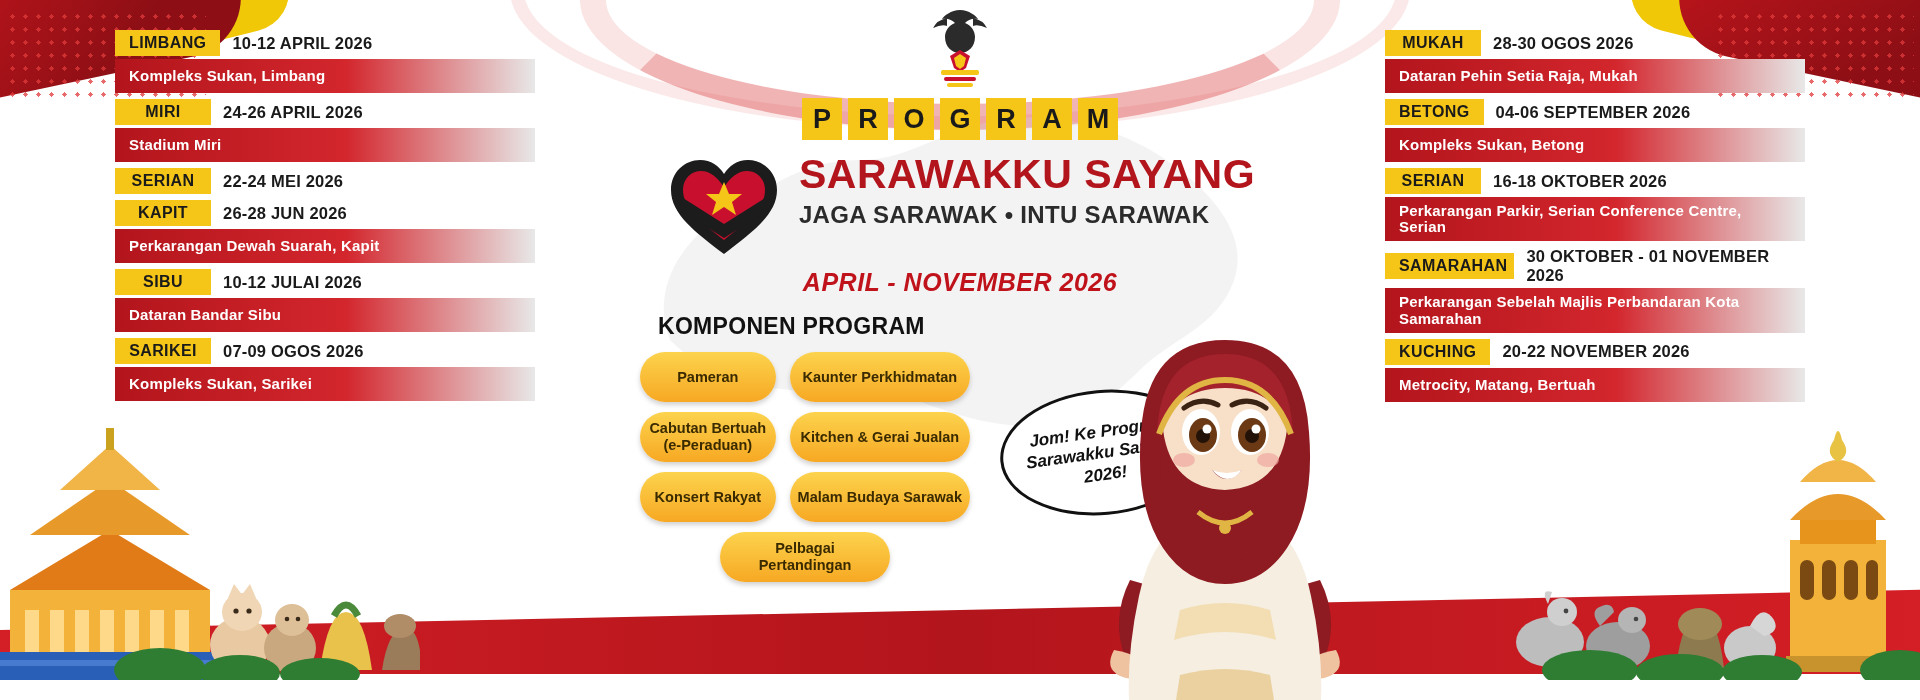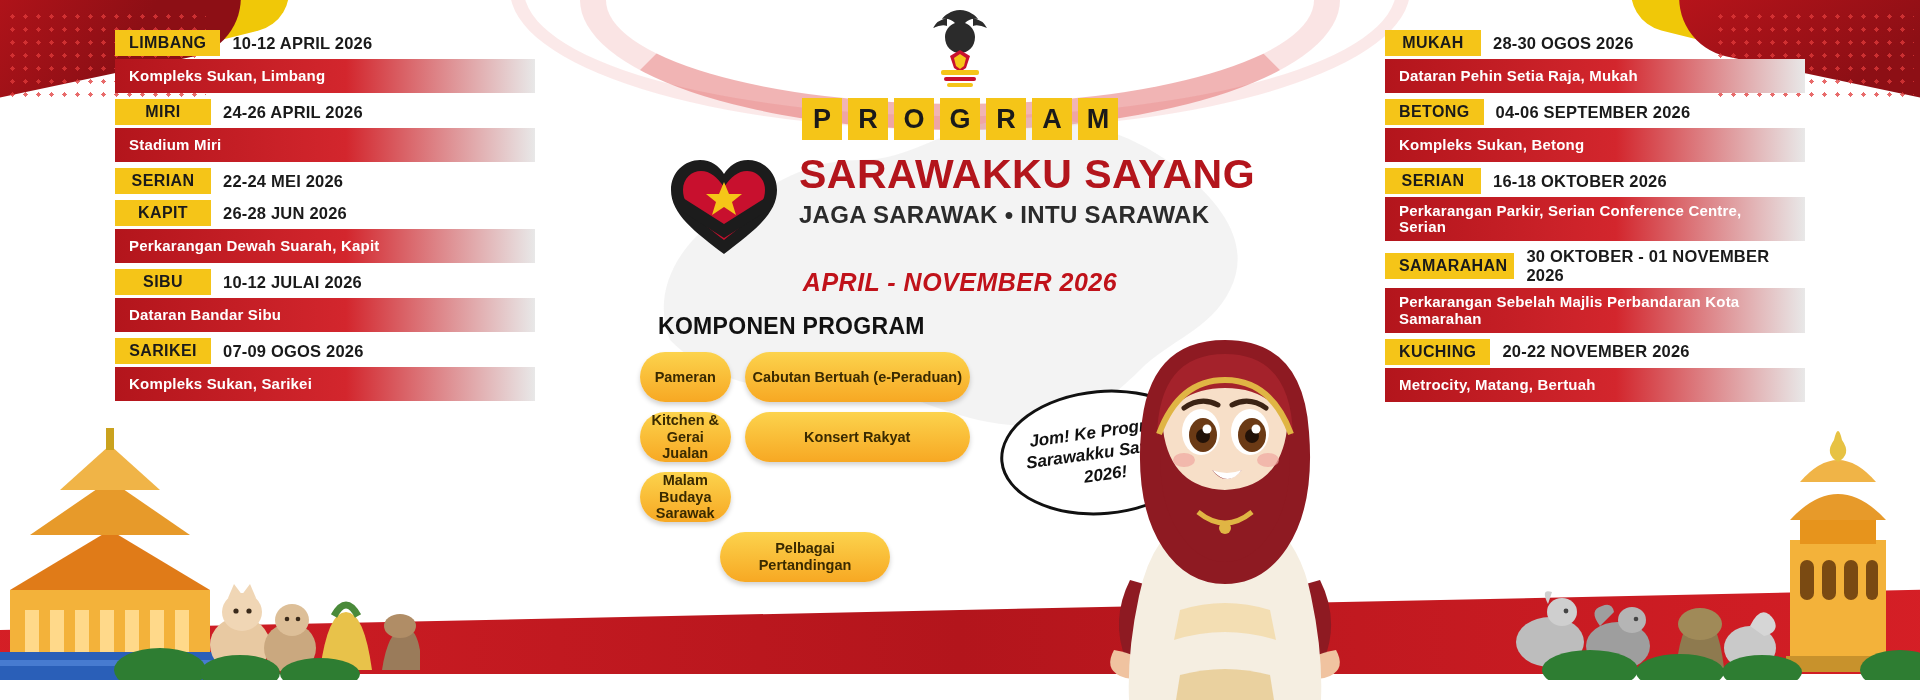--- a/index.html
+++ b/index.html
@@ -411,20 +411,21 @@
       <div class="title-text">
         <div class="title-main">SARAWAKKU SAYANG</div>
         <div class="title-sub">JAGA SARAWAK  •  INTU SARAWAK</div>
       </div>
     </div>
     <div class="title-dates">APRIL - NOVEMBER 2026</div>
 
     <div class="komponen-head">KOMPONEN PROGRAM</div>
     <div class="komponen-grid">
       <div class="kbox">Pameran</div>
+      <div class="kbox">Kaunter Perkhidmatan</div>
       <div class="kbox">Cabutan Bertuah (e-Peraduan)</div>
       <div class="kbox">Kitchen &amp; Gerai Jualan</div>
       <div class="kbox">Konsert Rakyat</div>
       <div class="kbox">Malam Budaya Sarawak</div>
       <div class="kbox center-last">Pelbagai Pertandingan</div>
     </div>
   </div>
 
   <div class="col col-left">
 

